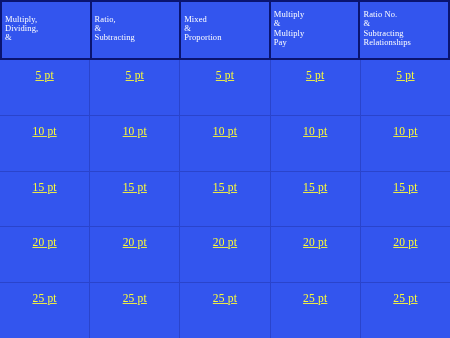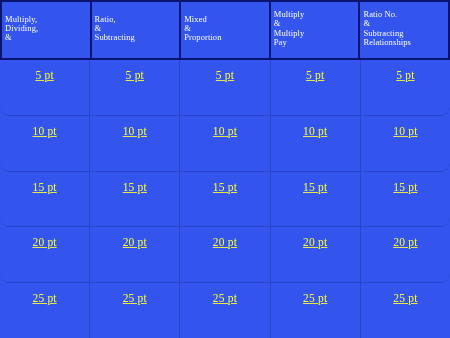--- a/index.html
+++ b/index.html
@@ -64,21 +64,20 @@
   .body-grid {
     flex: 1 1 auto;
     display: flex;
     flex-direction: column;
   }
   .value-row {
     flex: 1 1 0;
     display: flex;
     border-bottom: 1px solid #2a44cc;
     box-sizing: border-box;
-    border-radius: 9px;
   }
   .value-row:last-child {
     border-bottom: none;
   }
   .value-cell {
     flex: 1 1 0;
     position: relative;
     border-right: 1px solid #2a44cc;
     box-sizing: border-box;
     display: flex;

